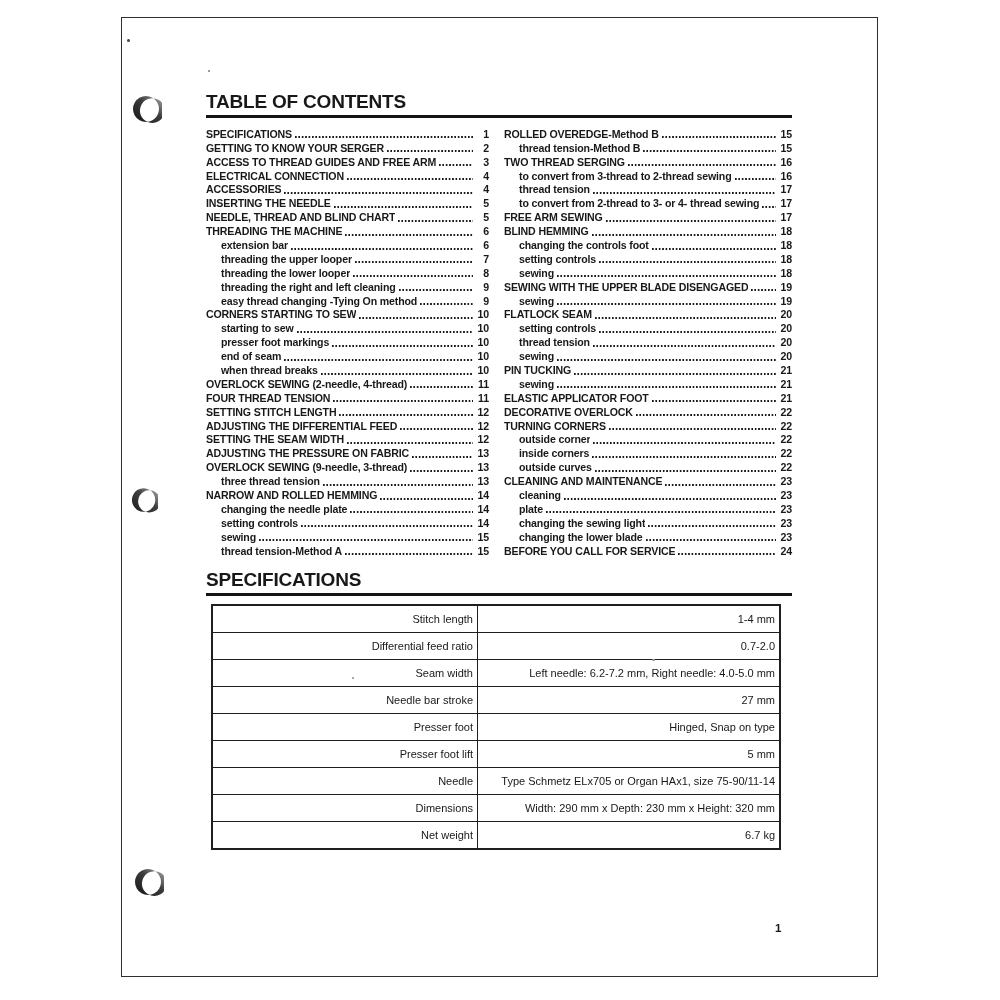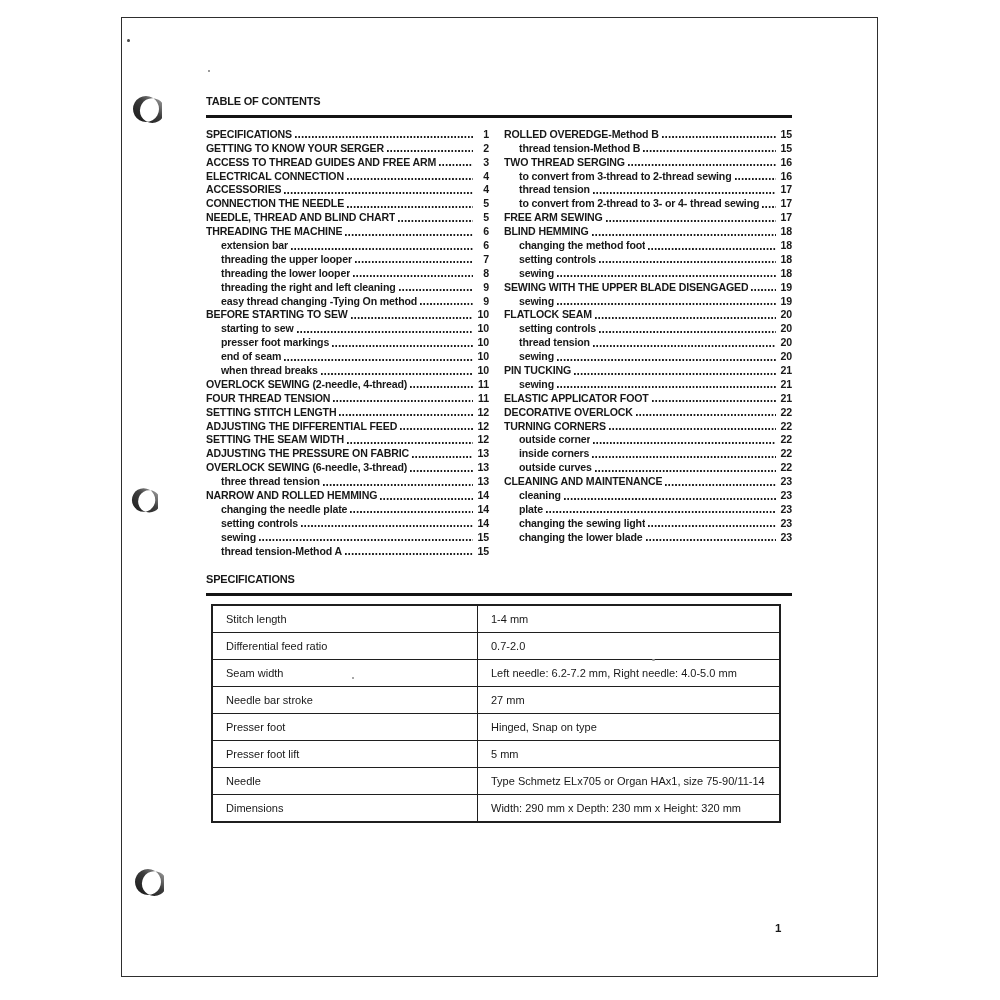--- a/index.html
+++ b/index.html
@@ -11,21 +11,21 @@
   }
   .page-frame{
     position:absolute;left:121px;top:17px;width:757px;height:960px;
     border:1.6px solid #2e2e2e;background:#fff;box-sizing:border-box;
   }
   .content{position:absolute;left:84px;top:74px;width:586px;}
 
   
   .section-head{border-bottom:3px solid #141414;line-height:0;}
   .head-txt{
-    display:inline-block;font-size:11px;font-weight:bold;letter-spacing:-0.2px;
+    display:inline-block;font-size:19px;font-weight:bold;letter-spacing:-0.2px;
     line-height:19px;padding-bottom:4px;border-bottom:3px solid #141414;margin-bottom:-3px;
   }
 
   
   .toc{display:flex;margin-top:9px;}
   .toc-col{box-sizing:border-box;}
   .toc-col.left{width:283px;margin-right:15px;}
   .toc-col.right{width:288px;}
   .toc-row{
     display:flex;align-items:flex-end;height:13.9px;
@@ -41,21 +41,21 @@
   .toc-page{flex:0 0 auto;text-align:right;min-width:13px;line-height:13px;}
 
   
   .specs-head{margin-top:12px;}
   table.specs{
     border-collapse:collapse;margin:8px 0 0 5px;width:570px;table-layout:fixed;
     border:2px solid #1f1f1f;
   }
   table.specs td{
     border:1.6px solid #1f1f1f;height:26px;font-size:11px;
-    padding:0 4px 0 13px;vertical-align:middle;overflow:hidden;white-space:nowrap;
+    padding:0 4px 0 13px;vertical-align:middle;overflow:hidden;white-space:nowrap;text-align:right;
   }
   td.spec-label{width:247px;}
 
   .pagenum{position:absolute;left:653px;top:904px;font-size:11.5px;font-weight:bold;}
 
   
   .punch{position:absolute;width:30px;height:32px;}
   .punch svg{display:block;width:100%;height:100%;}
 
   .speck{position:absolute;border-radius:50%;}
@@ -97,21 +97,21 @@
               <span class="toc-label">ELECTRICAL CONNECTION</span>
               <span class="leader"></span>
               <span class="toc-page">4</span>
             </div>
             <div class="toc-row">
               <span class="toc-label">ACCESSORIES</span>
               <span class="leader"></span>
               <span class="toc-page">4</span>
             </div>
             <div class="toc-row">
-              <span class="toc-label">CONNECTION THE NEEDLE</span>
+              <span class="toc-label">INSERTING THE NEEDLE</span>
               <span class="leader"></span>
               <span class="toc-page">5</span>
             </div>
             <div class="toc-row">
               <span class="toc-label">NEEDLE, THREAD AND BLIND CHART</span>
               <span class="leader"></span>
               <span class="toc-page">5</span>
             </div>
             <div class="toc-row">
               <span class="toc-label">THREADING THE MACHINE</span>
@@ -137,21 +137,21 @@
               <span class="toc-label">threading the right and left cleaning</span>
               <span class="leader"></span>
               <span class="toc-page">9</span>
             </div>
             <div class="toc-row sub">
               <span class="toc-label">easy thread changing -Tying On method</span>
               <span class="leader"></span>
               <span class="toc-page">9</span>
             </div>
             <div class="toc-row">
-              <span class="toc-label">BEFORE STARTING TO SEW</span>
+              <span class="toc-label">CORNERS STARTING TO SEW</span>
               <span class="leader"></span>
               <span class="toc-page">10</span>
             </div>
             <div class="toc-row sub">
               <span class="toc-label">starting to sew</span>
               <span class="leader"></span>
               <span class="toc-page">10</span>
             </div>
             <div class="toc-row sub">
               <span class="toc-label">presser foot markings</span>
@@ -192,21 +192,21 @@
               <span class="toc-label">SETTING THE SEAM WIDTH</span>
               <span class="leader"></span>
               <span class="toc-page">12</span>
             </div>
             <div class="toc-row">
               <span class="toc-label">ADJUSTING THE PRESSURE ON FABRIC</span>
               <span class="leader"></span>
               <span class="toc-page">13</span>
             </div>
             <div class="toc-row">
-              <span class="toc-label">OVERLOCK SEWING (6-needle, 3-thread)</span>
+              <span class="toc-label">OVERLOCK SEWING (9-needle, 3-thread)</span>
               <span class="leader"></span>
               <span class="toc-page">13</span>
             </div>
             <div class="toc-row sub">
               <span class="toc-label">three thread tension</span>
               <span class="leader"></span>
               <span class="toc-page">13</span>
             </div>
             <div class="toc-row">
               <span class="toc-label">NARROW AND ROLLED HEMMING</span>
@@ -269,21 +269,21 @@
               <span class="toc-label">FREE ARM SEWING</span>
               <span class="leader"></span>
               <span class="toc-page">17</span>
             </div>
             <div class="toc-row">
               <span class="toc-label">BLIND HEMMING</span>
               <span class="leader"></span>
               <span class="toc-page">18</span>
             </div>
             <div class="toc-row sub">
-              <span class="toc-label">changing the method foot</span>
+              <span class="toc-label">changing the controls foot</span>
               <span class="leader"></span>
               <span class="toc-page">18</span>
             </div>
             <div class="toc-row sub">
               <span class="toc-label">setting controls</span>
               <span class="leader"></span>
               <span class="toc-page">18</span>
             </div>
             <div class="toc-row sub">
               <span class="toc-label">sewing</span>
@@ -377,20 +377,25 @@
             </div>
             <div class="toc-row sub">
               <span class="toc-label">changing the sewing light</span>
               <span class="leader"></span>
               <span class="toc-page">23</span>
             </div>
             <div class="toc-row sub">
               <span class="toc-label">changing the lower blade</span>
               <span class="leader"></span>
               <span class="toc-page">23</span>
+            </div>
+            <div class="toc-row">
+              <span class="toc-label">BEFORE YOU CALL FOR SERVICE</span>
+              <span class="leader"></span>
+              <span class="toc-page">24</span>
             </div>
           </div>
       </div>
 
       <div class="section-head specs-head">
         <span class="head-txt">SPECIFICATIONS</span>
       </div>
 
       <table class="specs">
         <tbody>
@@ -418,20 +423,24 @@
               <td class="spec-label">Presser foot lift</td>
               <td class="spec-value">5 mm</td>
             </tr>
             <tr>
               <td class="spec-label">Needle</td>
               <td class="spec-value">Type Schmetz ELx705 or Organ HAx1, size 75-90/11-14</td>
             </tr>
             <tr>
               <td class="spec-label">Dimensions</td>
               <td class="spec-value">Width: 290 mm x Depth: 230 mm x Height: 320 mm</td>
+            </tr>
+            <tr>
+              <td class="spec-label">Net weight</td>
+              <td class="spec-value">6.7 kg</td>
             </tr>
           </tbody>
       </table>
 
     </div>
 
     <div class="pagenum">1</div>
   </div>
 
   <div class="punch" style="left:132px;top:93px;">

